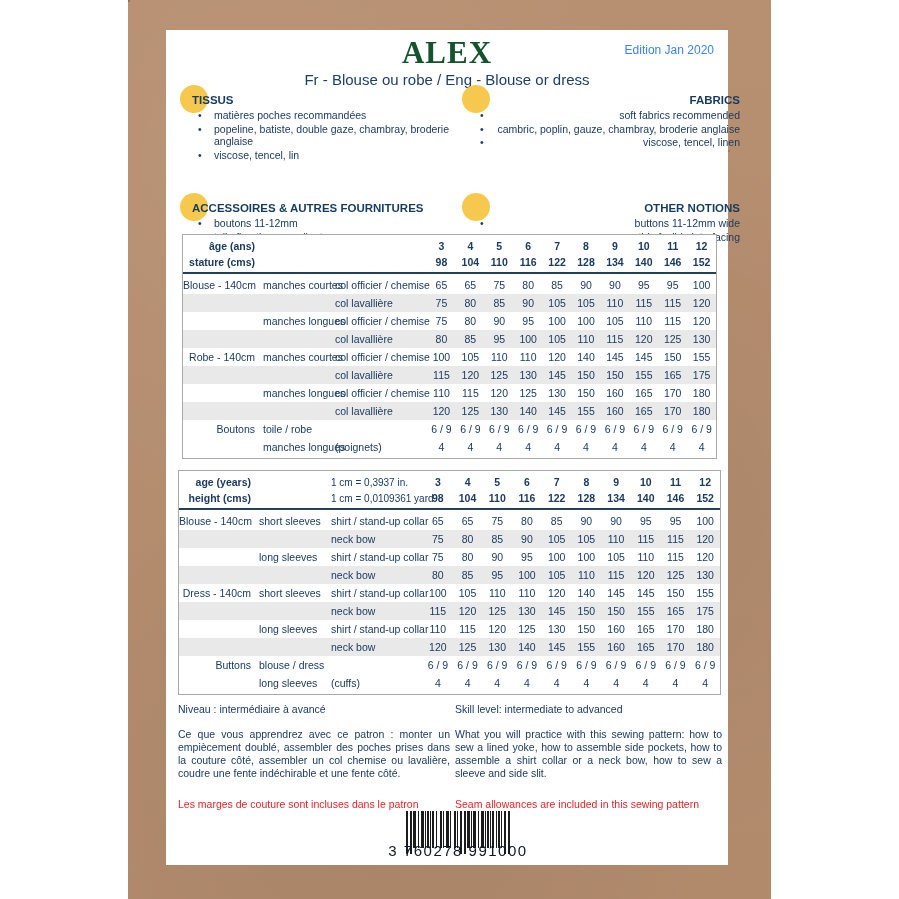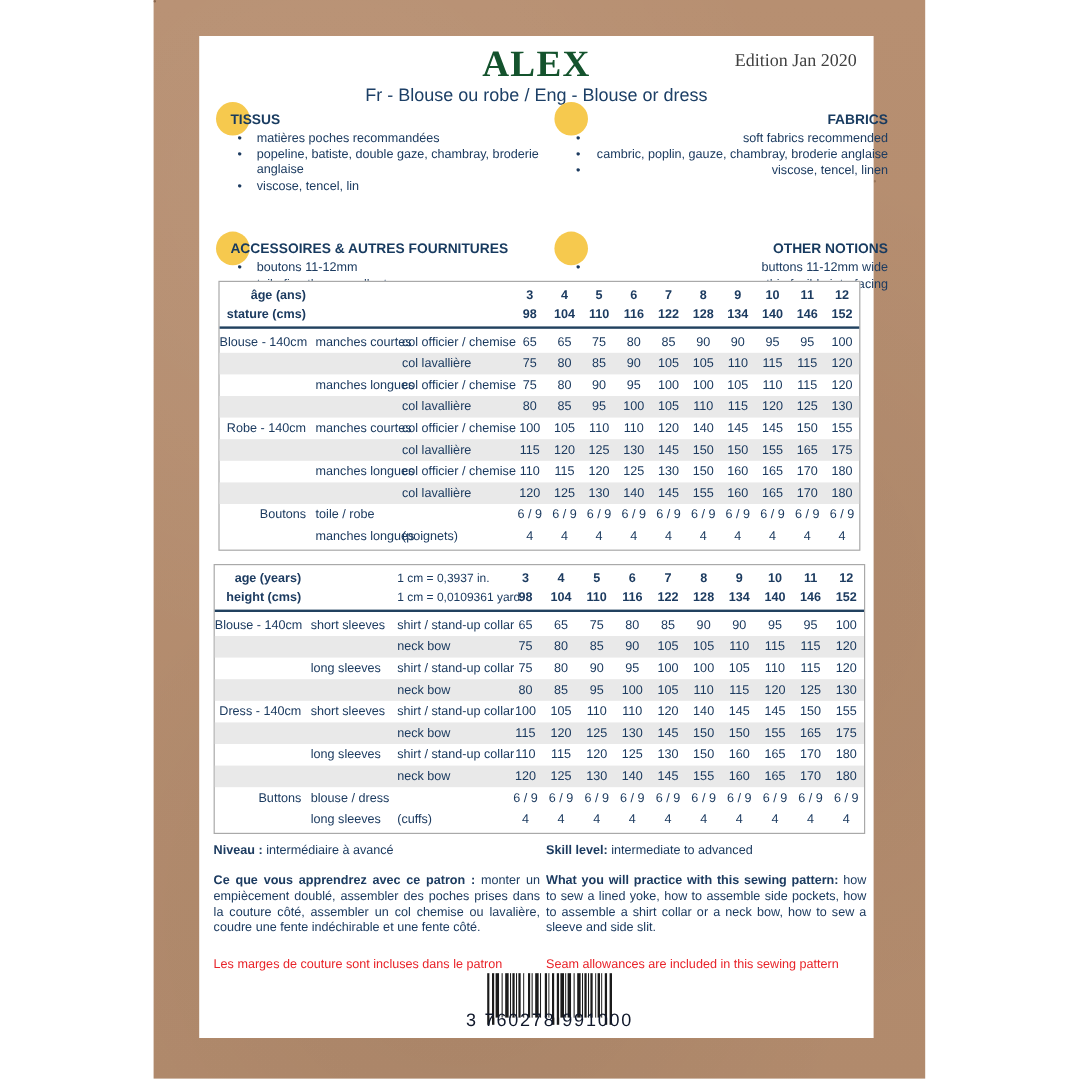--- a/index.html
+++ b/index.html
@@ -18,22 +18,22 @@
     background:rgba(90,60,40,0.5);
     box-shadow: 90px 240px 0 rgba(100,70,45,0.45), 310px 120px 0 rgba(120,90,60,0.4),
       60px 520px 0 rgba(95,65,40,0.4), 540px 400px 0 rgba(110,80,55,0.4),
       200px 700px 0 rgba(95,65,45,0.45), 480px 820px 0 rgba(105,75,50,0.4),
       600px 150px 0 rgba(95,70,45,0.35), 150px 60px 0 rgba(100,75,50,0.35); }
 
   
   .doc { position:absolute; left:166px; top:30px; width:562px; height:835px;
     background:#ffffff; color:#1c3b60; }
 
-  .edition { position:absolute; top:13px; right:14px; font-family:Liberation Serif, serif;
-    font-size:15px; color:#404040; }
+  .edition { position:absolute; top:13px; right:14px; font-family:Liberation Sans, sans-serif;
+    font-size:12px; color:#3b82f6; }
   .title { position:absolute; top:5px; left:0; width:100%; text-align:center;
     font-family:"Liberation Serif", serif; font-weight:bold; font-size:31px;
     color:#14532d; letter-spacing:1px; }
   .subtitle { position:absolute; top:41px; left:0; width:100%; text-align:center;
     font-size:15px; color:#1c3f66; }
 
   
   .section { position:absolute; width:268px; }
   .sec-left  { left:24px; }
   .sec-right { left:306px;text-align:right; }
@@ -62,21 +62,21 @@
   .t-row.shaded { background:#e9e9e9; }
   .t-hrow .note { font-weight:normal; font-size:10px; line-height:11px; }
   .t-body { padding:2px 0 2px 0; }
 
   
   .footcol { position:absolute; width:272px; font-size:10.5px; line-height:13px;
     color:#1c3b60; text-align:justify; }
   .foot-fr { left:12px; top:673px; }
   .foot-en { left:289px; top:673px; width:267px; }
   .footcol p { margin-bottom:12px; }
-  .bold { font-weight:bold; }
+  .bold { font-weight:normal; }
   .redline { color:#e82329; margin-top:18px; }
 
   
   .barcode { position:absolute; left:207px; top:781px; width:170px; height:52px;
     background:#fff; text-align:center; }
   .bars { display:flex; justify-content:center; align-items:flex-start; height:37px; }
   .bars div { height:37px; }
   .bars div.guard { height:43px; }
   .bc-digits { font-size:15px; color:#0f172a; letter-spacing:1.5px; margin-top:-6px;
     background:transparent; font-family:"Liberation Sans", sans-serif; }

